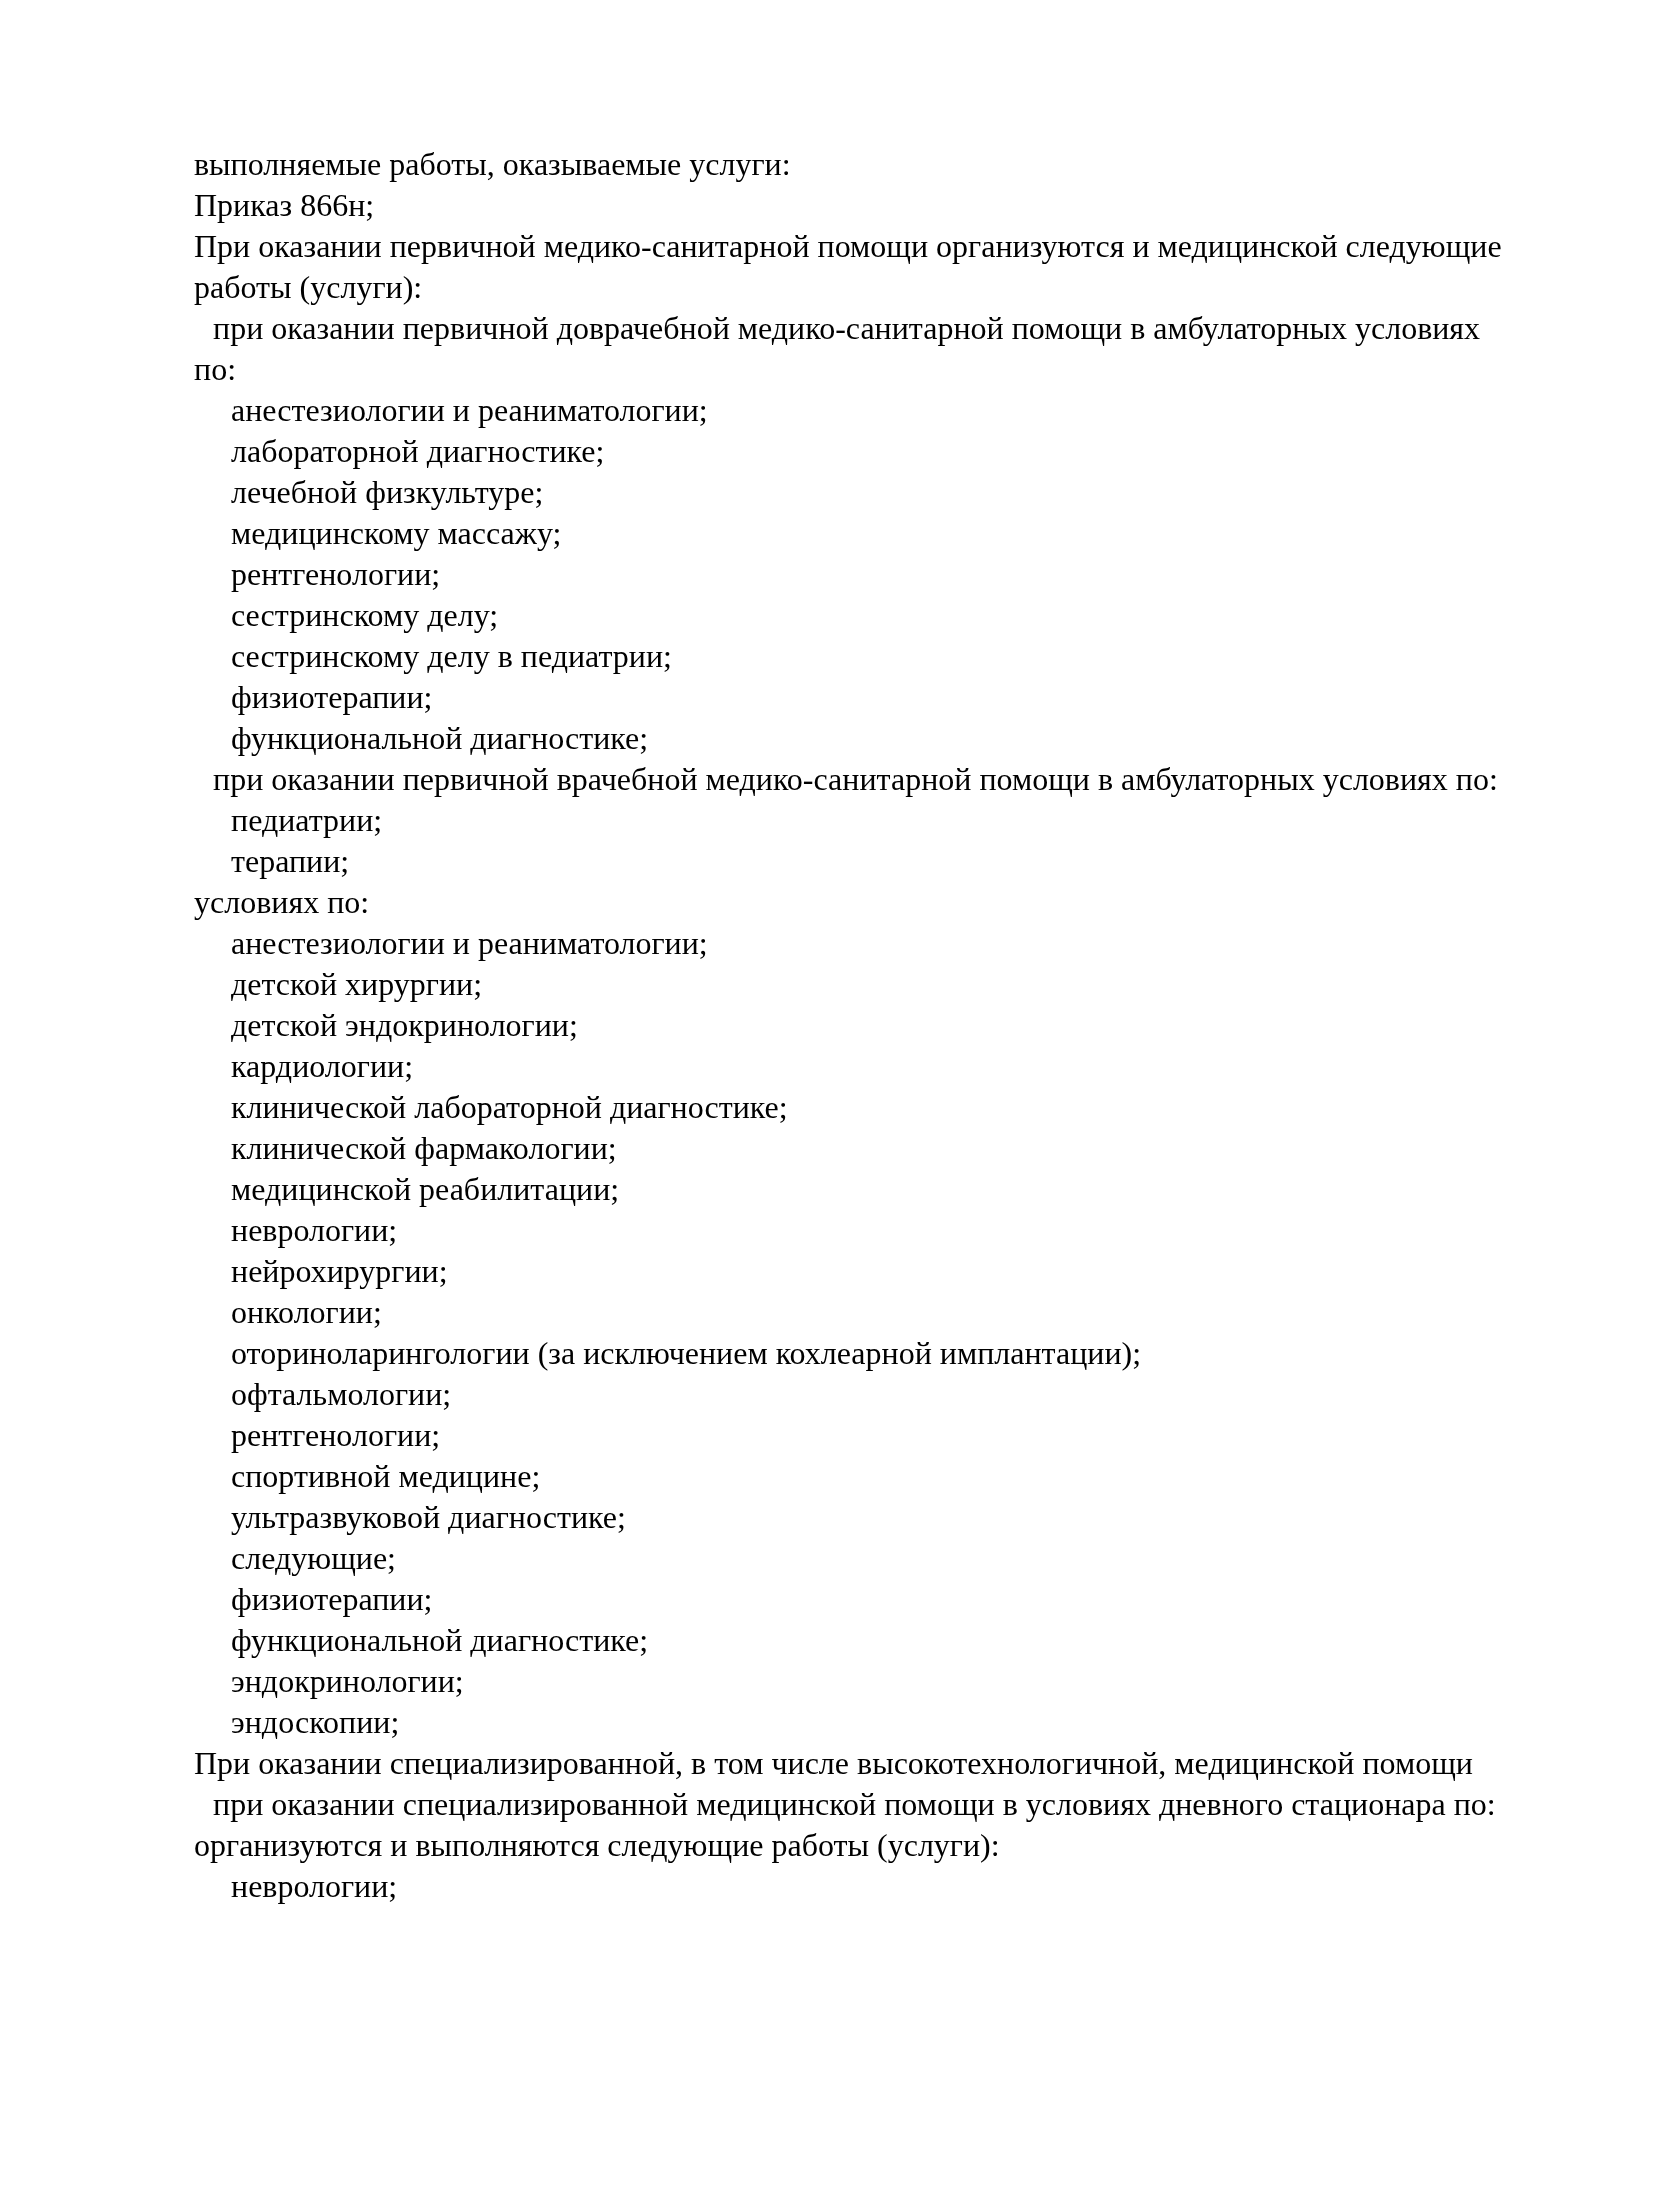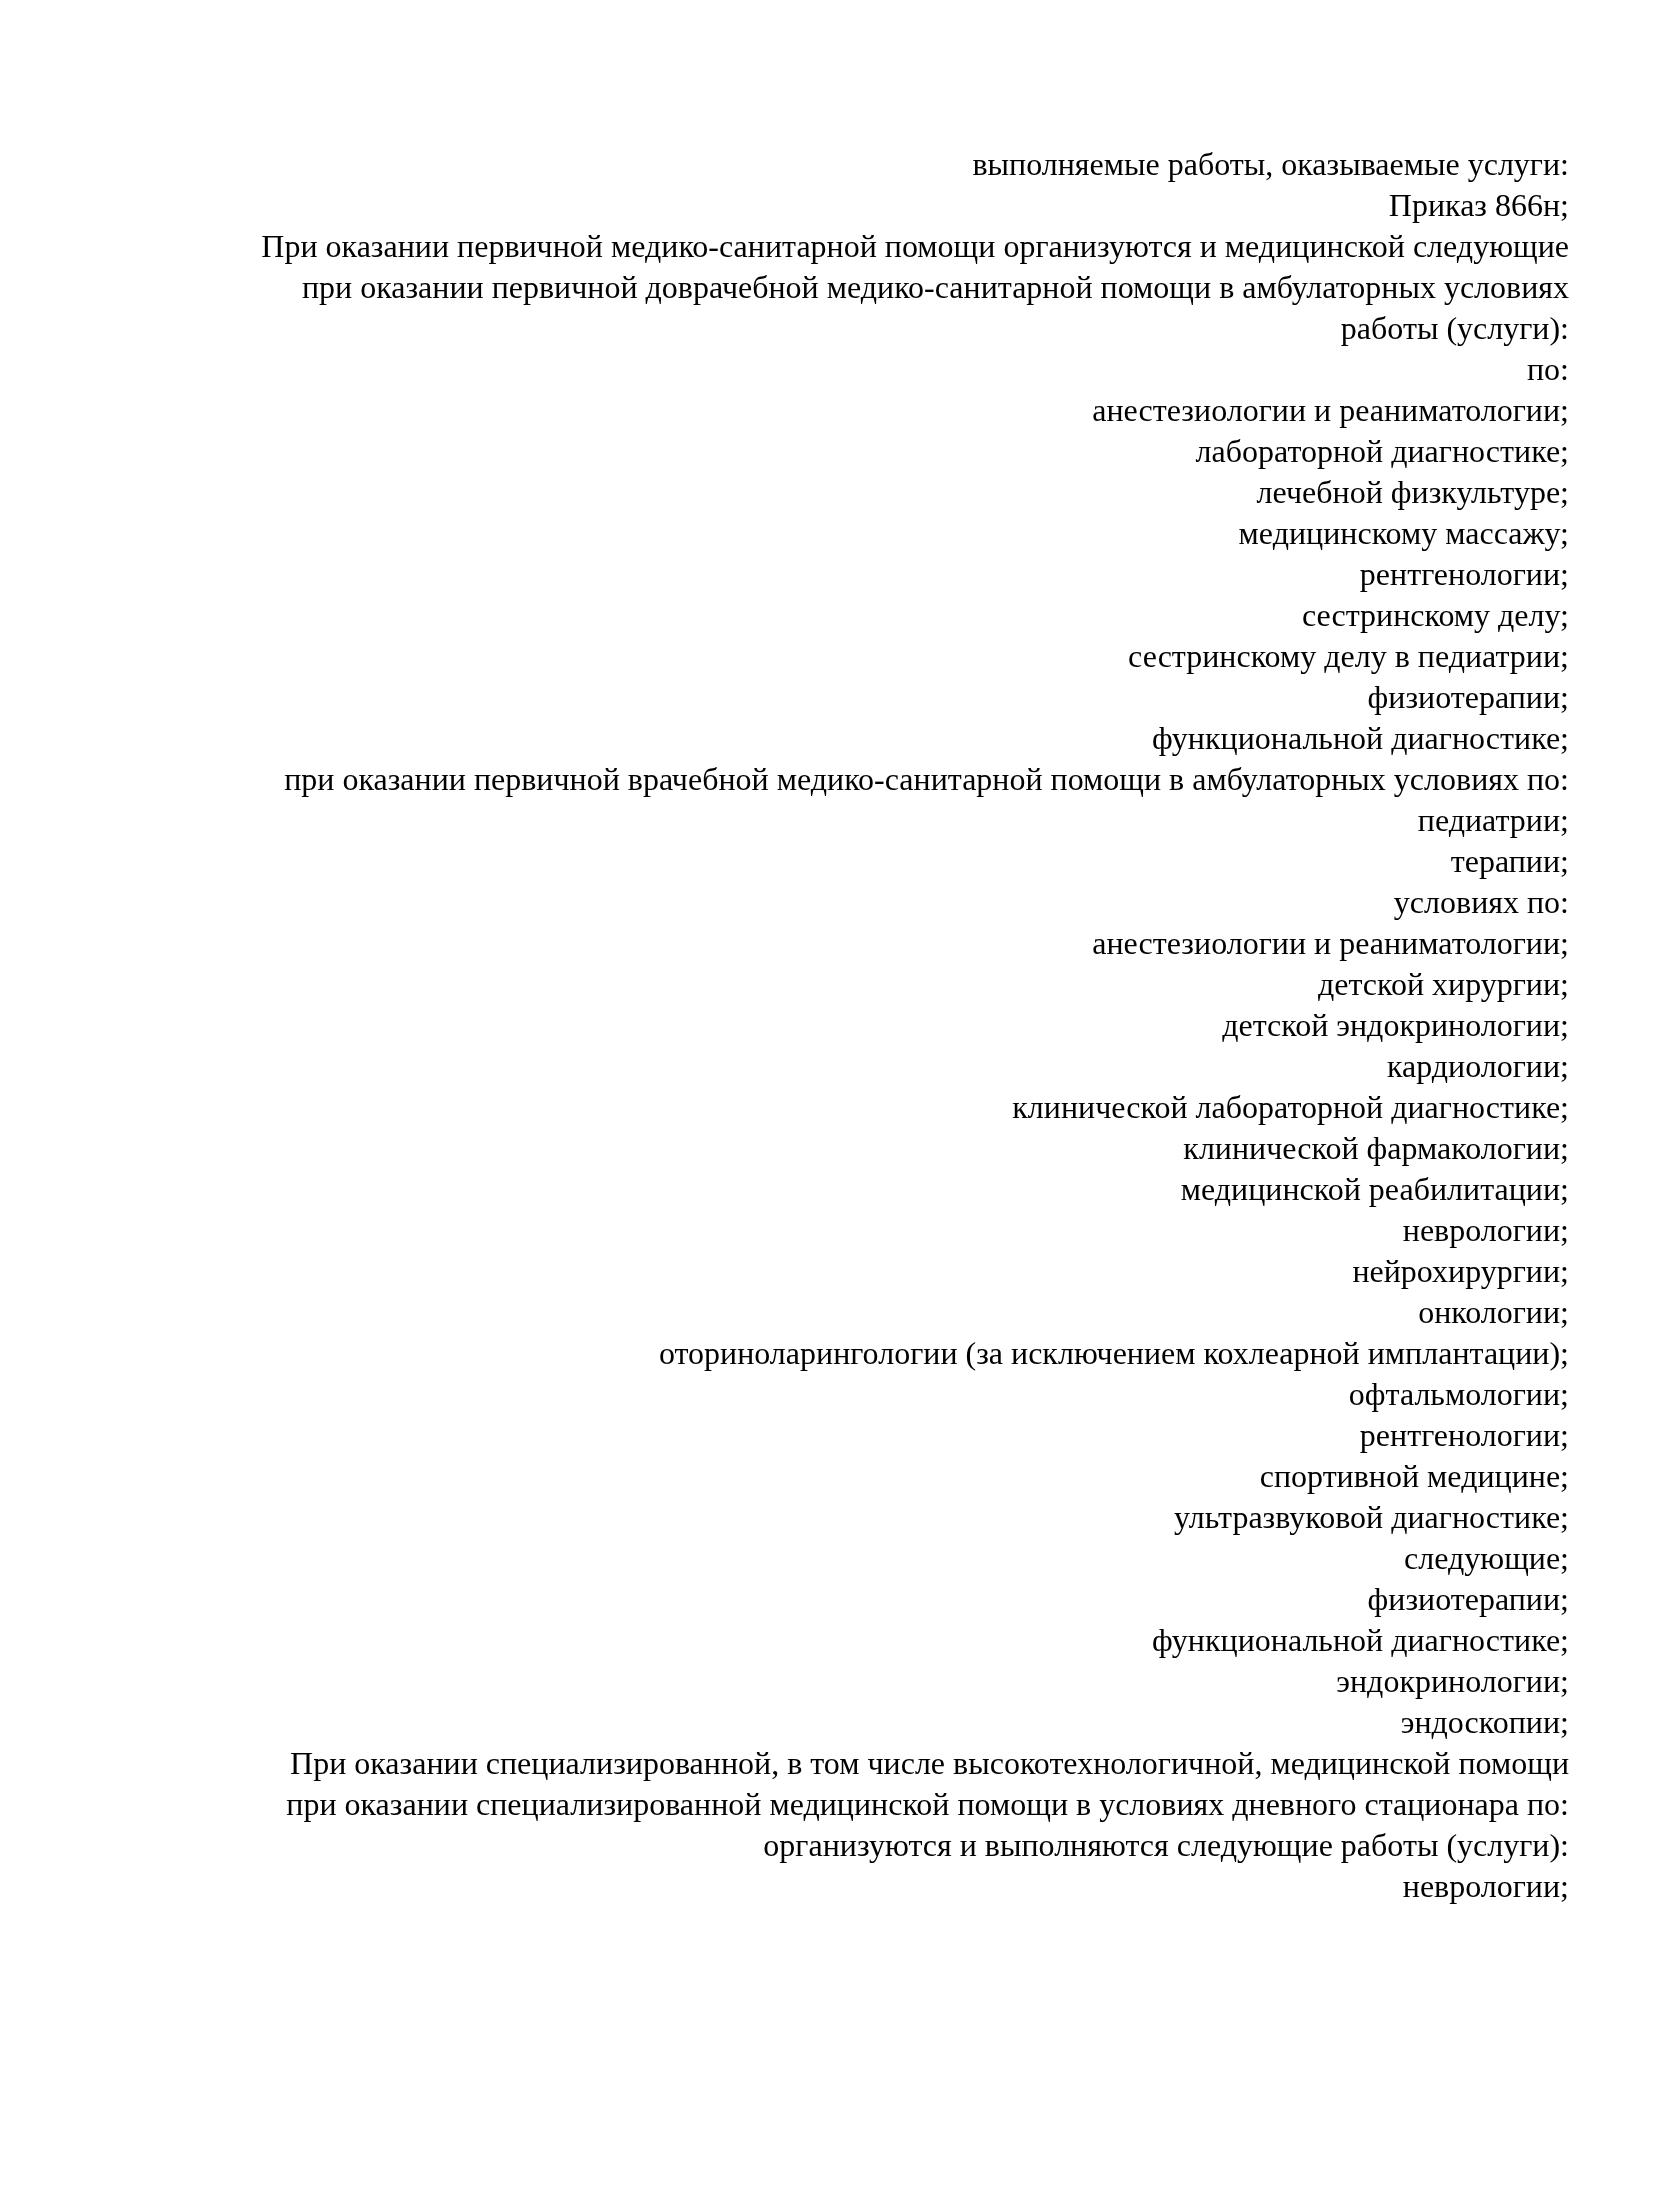--- a/index.html
+++ b/index.html
@@ -22,36 +22,35 @@
   }
   .text-block {
     font-family: "Liberation Serif", "DejaVu Serif", serif;
     font-size: 32px;
     line-height: 41px;
     color: #000000;
     font-weight: 400;
   }
   .line {
     white-space: pre;
-    text-align: right;
   }
   .indent-0 { padding-left: 0; }
   .indent-1 { padding-left: 19px; }
   .indent-2 { padding-left: 37px; }
 </style>
 </head>
 <body>
 
 <div class="page" style="background: rgb(255, 255, 255);">
   <div class="text-block" id="lines-container" style="color: rgb(0, 0, 0);">
       <div class="line indent-0">выполняемые работы, оказываемые услуги:</div>
       <div class="line indent-0">Приказ 866н;</div>
       <div class="line indent-0">При оказании первичной медико-санитарной помощи организуются и медицинской следующие</div>
+      <div class="line indent-0">работы (услуги):</div>
       <div class="line indent-1">при оказании первичной доврачебной медико-санитарной помощи в амбулаторных условиях</div>
-      <div class="line indent-0">работы (услуги):</div>
       <div class="line indent-0">по:</div>
       <div class="line indent-2">анестезиологии и реаниматологии;</div>
       <div class="line indent-2">лабораторной диагностике;</div>
       <div class="line indent-2">лечебной физкультуре;</div>
       <div class="line indent-2">медицинскому массажу;</div>
       <div class="line indent-2">рентгенологии;</div>
       <div class="line indent-2">сестринскому делу;</div>
       <div class="line indent-2">сестринскому делу в педиатрии;</div>
       <div class="line indent-2">физиотерапии;</div>
       <div class="line indent-2">функциональной диагностике;</div>

